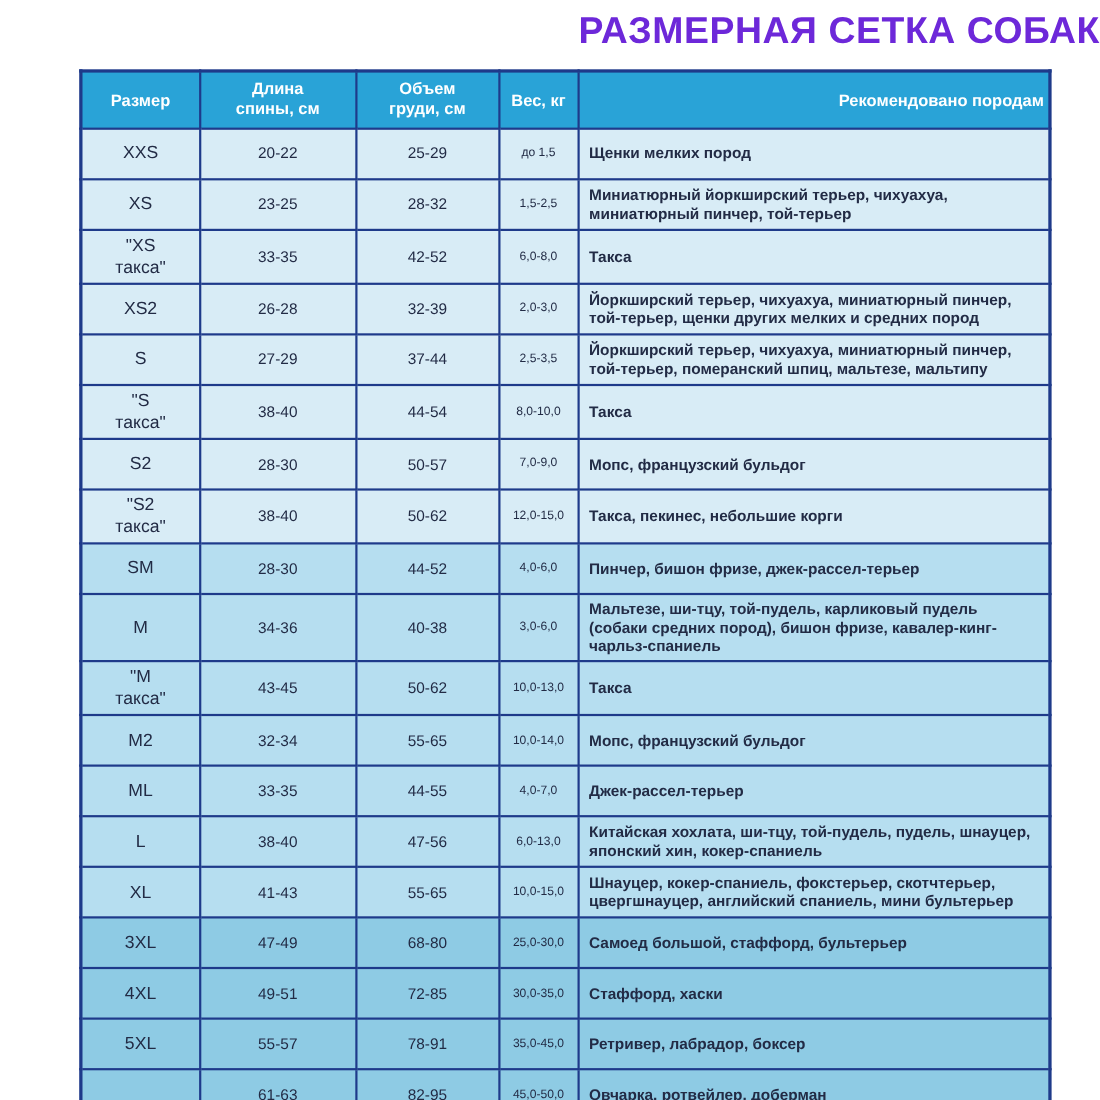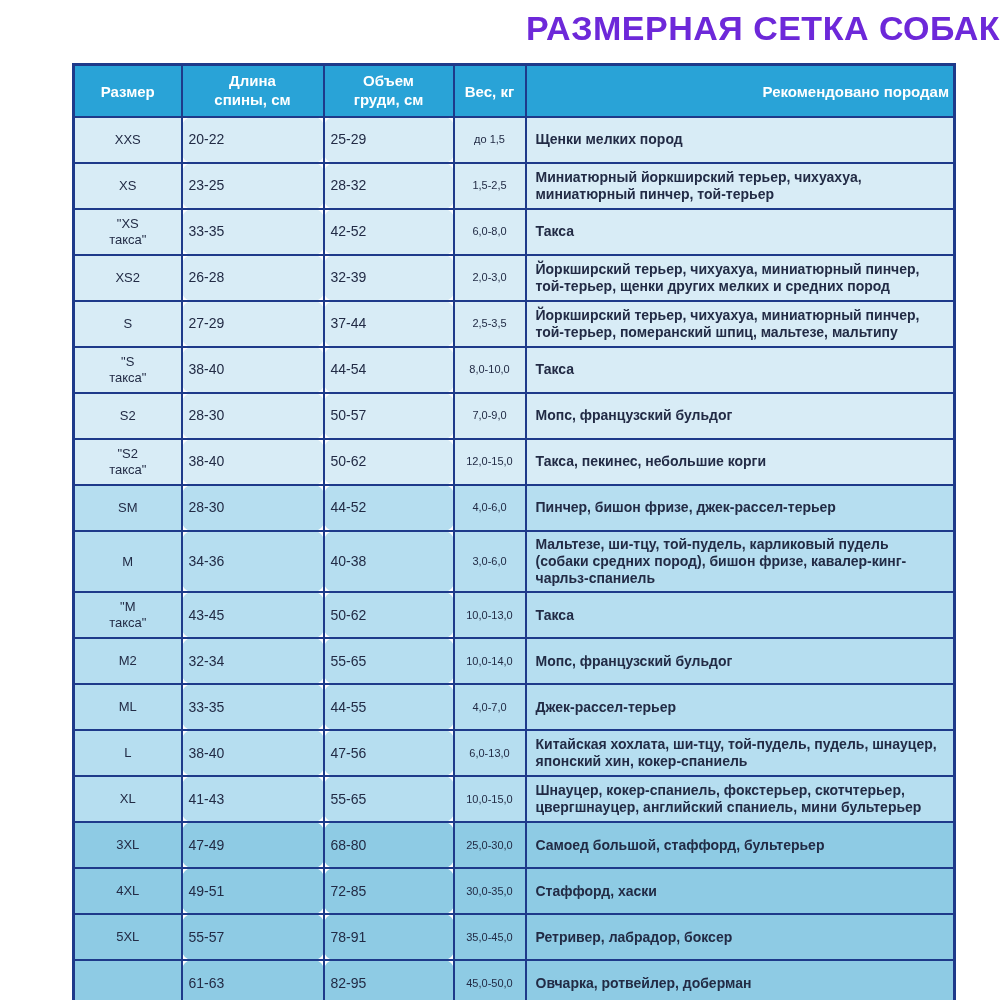--- a/index.html
+++ b/index.html
@@ -51,23 +51,23 @@
   .size-grid th.left { text-align: right; padding-left: 9px; }
   .hdr-narrow { display: inline-block; max-width: 92px; line-height: 1.25; }
   .size-grid td {
     color: #222b45;
     font-size: 14px;
     padding: 4px 6px;
     height: 36px;
     vertical-align: middle;
     line-height: 1.22;
   }
-  td.c-size { text-align: center; font-size: 13px; }
+  td.c-size { text-align: center; font-size: 16px; }
   td.c-size span { display: block; }
-  td.c-num { text-align: left; border-radius: 10px; }
+  td.c-num { text-align: center; }
   td.c-weight { text-align: center; white-space: nowrap; padding: 4px 2px; font-size: 11px; }
   td.c-breeds { text-align: left; padding-left: 9px; padding-right: 8px; font-weight: bold; }
   tr.band-light td  { background: #d8ecf6; }
   tr.band-medium td { background: #b6def0; }
   tr.band-dark td   { background: #8ecbe4; }
 </style>
 </head>
 <body>
 
 <div class="page">

